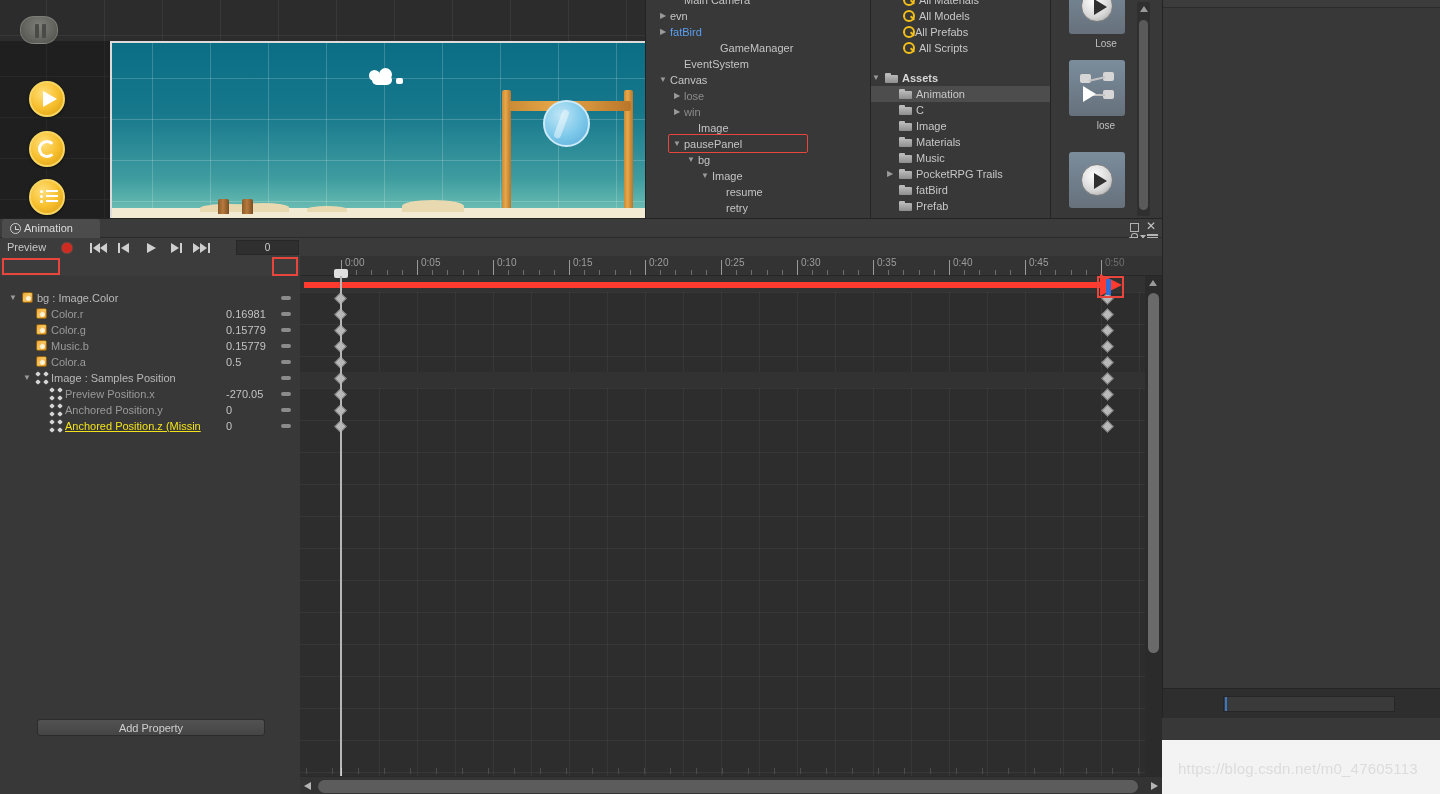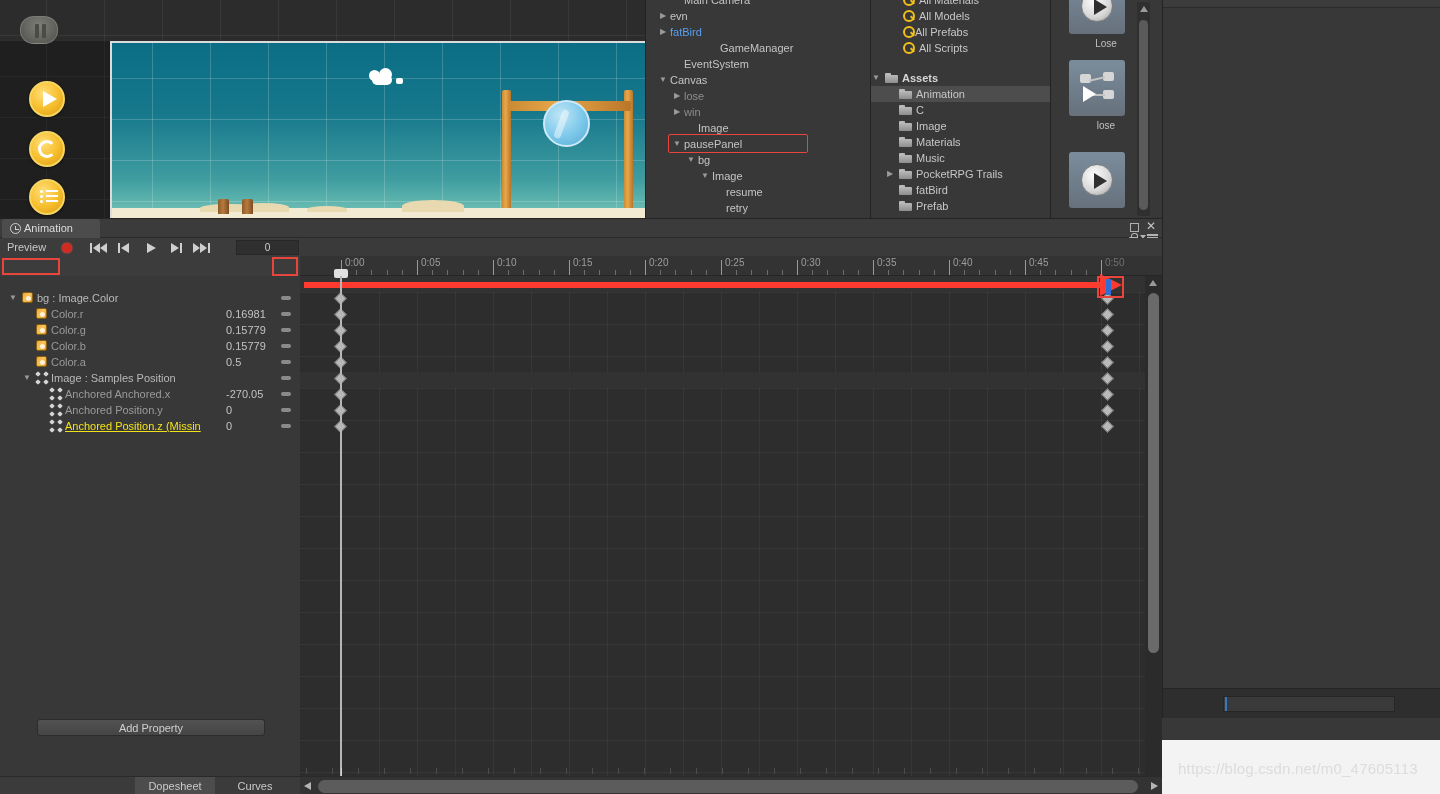--- a/index.html
+++ b/index.html
@@ -506,21 +506,21 @@
           <span class="minus-dot"></span>
         </div>
         <div class="prop-row" style="top: 46px;">
           <span class="ico-color" style="left: 36px; top: 2px;"></span>
           <span class="prop-name dim" style="left: 51px;">Color.g</span>
           <span class="prop-val">0.15779</span>
           <span class="minus-dot"></span>
         </div>
         <div class="prop-row" style="top: 62px;">
           <span class="ico-color" style="left: 36px; top: 2px;"></span>
-          <span class="prop-name dim" style="left: 51px;">Color.b</span>
+          <span class="prop-name dim" style="left: 51px;">Music.b</span>
           <span class="prop-val">0.15779</span>
           <span class="minus-dot"></span>
         </div>
         <div class="prop-row" style="top: 78px;">
           <span class="ico-color" style="left: 36px; top: 2px;"></span>
           <span class="prop-name dim" style="left: 51px;">Color.a</span>
           <span class="prop-val">0.5</span>
           <span class="minus-dot"></span>
         </div>
         <div class="prop-row" style="top: 94px;">
@@ -534,21 +534,21 @@
           <span class="prop-name" style="left: 51px;">Image : Samples Position</span>
           <span class="minus-dot"></span>
         </div>
         <div class="prop-row" style="top: 110px;">
           <span class="ico-anchor" style="left: 50px; top: 2px;">
             <i></i>
             <i></i>
             <i></i>
             <i></i>
           </span>
-          <span class="prop-name dim" style="left: 65px;">Anchored Anchored.x</span>
+          <span class="prop-name dim" style="left: 65px;">Preview Position.x</span>
           <span class="prop-val">-270.05</span>
           <span class="minus-dot"></span>
         </div>
         <div class="prop-row" style="top: 126px;">
           <span class="ico-anchor" style="left: 50px; top: 2px;">
             <i></i>
             <i></i>
             <i></i>
             <i></i>
           </span>
@@ -706,24 +706,20 @@
       <div class="playhead-knob"></div>
       <div class="playhead-line"></div>
       <div class="playhead-tri"></div>
 
       <div class="v-scroll">
         <div class="up"></div>
         <div class="bar"></div>
       </div>
     </div>
 
-    <div class="bottom-tabs" id="bottom-tabs">
-        <div class="b-tab active" style="left: 135px; width: 80px;">Dopesheet</div>
-        <div class="b-tab" style="left: 215px; width: 80px;">Curves</div>
-      </div>
     <div class="mini-ticks" id="mini-ticks">
         <i style="left: 6px;"></i>
         <i style="left: 32px;"></i>
         <i style="left: 58px;"></i>
         <i style="left: 84px;"></i>
         <i style="left: 110px;"></i>
         <i style="left: 136px;"></i>
         <i style="left: 162px;"></i>
         <i style="left: 188px;"></i>
         <i style="left: 214px;"></i>

